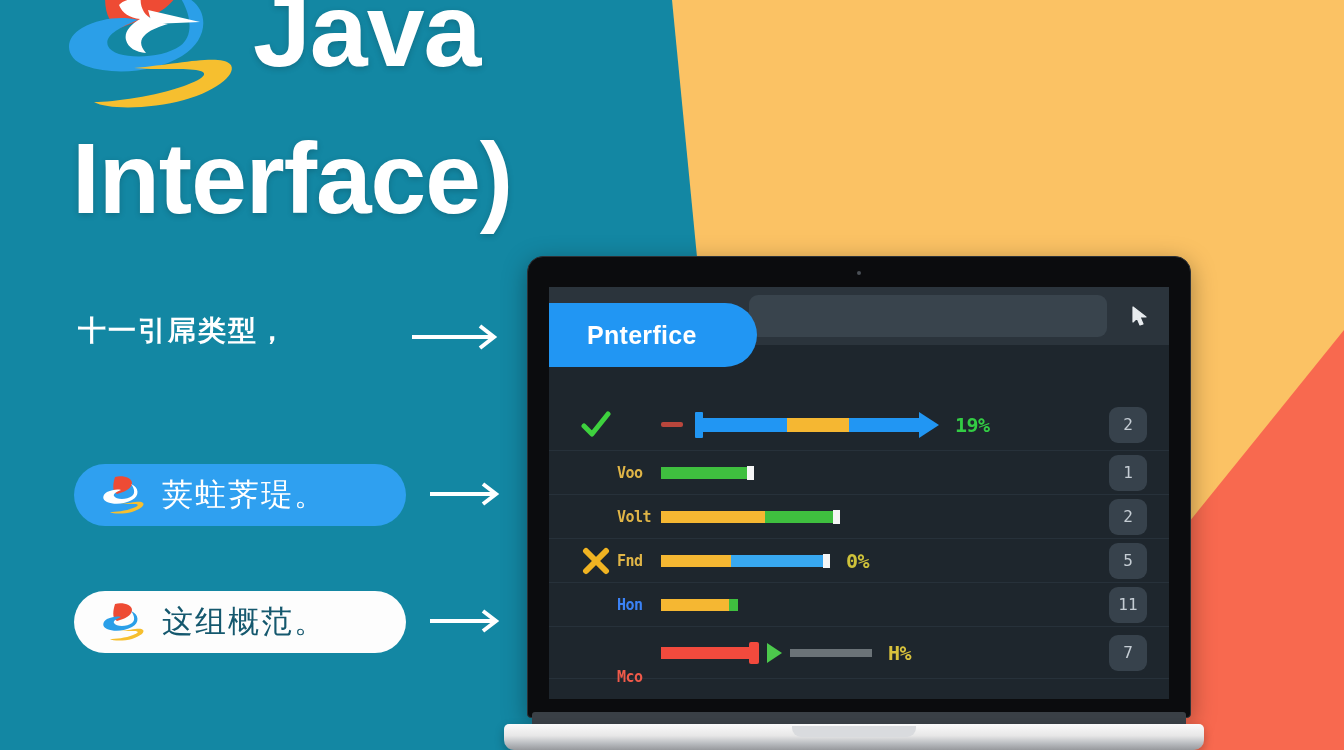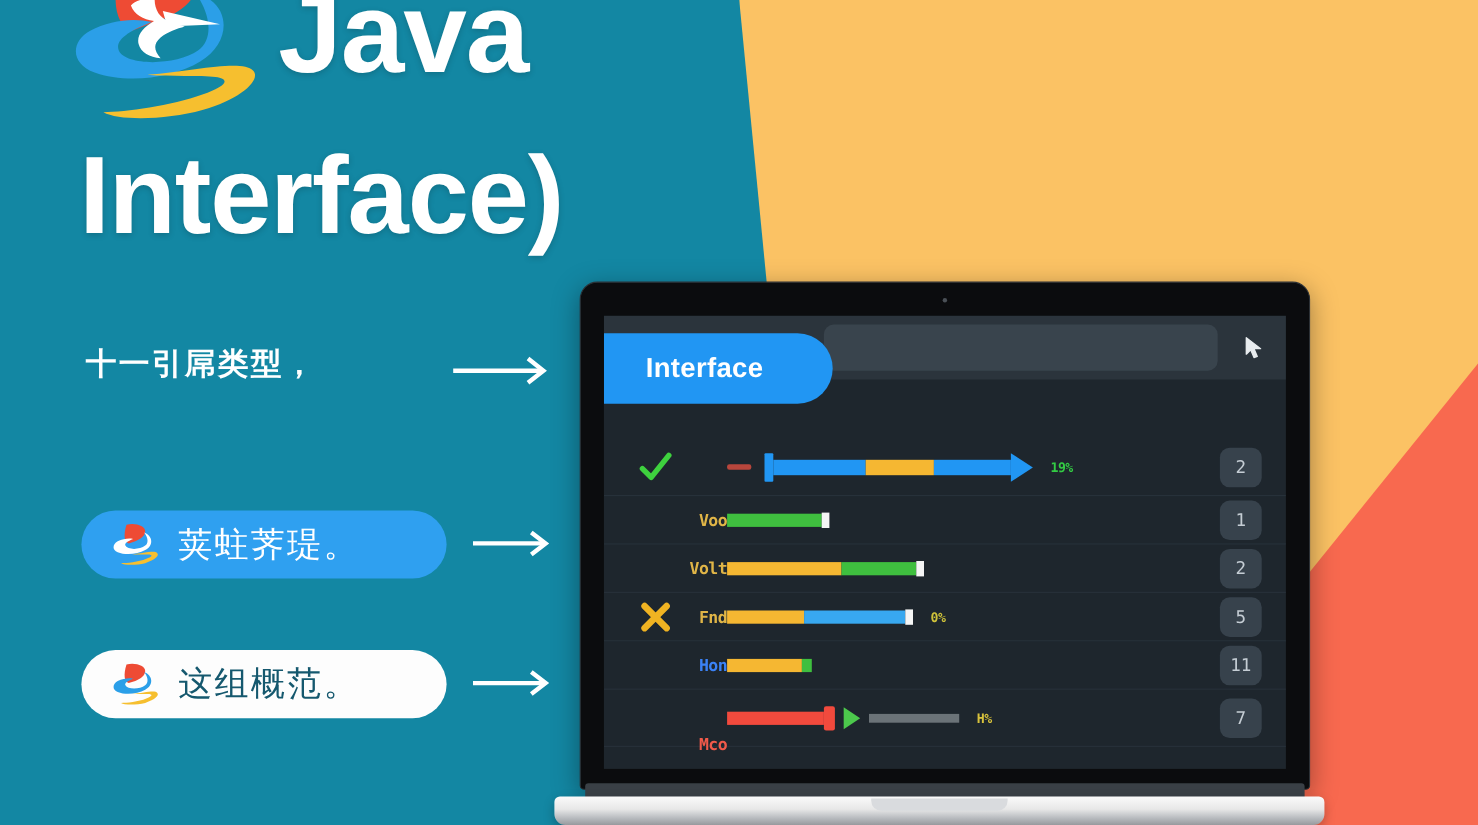--- a/index.html
+++ b/index.html
@@ -139,26 +139,26 @@
     position:relative;height:44px;display:flex;align-items:center;
     border-bottom:1px solid #27313a;
     padding-left:26px;box-sizing:border-box;
   }
   .row.tall{height:52px;}
   .mark{width:42px;flex:none;display:flex;align-items:center;justify-content:center;}
   .mark svg{display:block;}
   .mark.empty{width:42px;}
   .rowlabel{
     font-size:15px;font-weight:bold;font-family:"DejaVu Sans Mono",monospace;
-    width:44px;flex:none;text-align:right;letter-spacing:-.5px;
+    width:44px;flex:none;text-align:left;letter-spacing:-.5px;
   }
   .bar-wrap{position:relative;height:14px;display:flex;align-items:center;}
   .seg{height:12px;display:block;}
   .pct{
-    margin-left:16px;font-size:12px;font-weight:bold;
+    margin-left:16px;font-size:20px;font-weight:bold;
     font-family:"DejaVu Sans Mono",monospace;letter-spacing:-.5px;white-space:nowrap;
   }
   .badge{
     position:absolute;right:22px;top:50%;transform:translateY(-50%);
     width:38px;height:36px;border-radius:9px;
     background:#37424c;
     display:flex;align-items:center;justify-content:center;
     color:#c5cdd4;font-size:16px;font-family:"DejaVu Sans Mono",monospace;
   }
 
@@ -285,21 +285,21 @@
       <div class="app-topbar">
         <div class="searchfield" placeholder=""></div>
         <div class="cursor-icon">
           <svg width="22" height="24" viewBox="0 0 22 24">
             <path d="M4 2 L4 17 L8 13 L11 20 L14 19 L11 12 L17 12 Z" fill="#e8ecef" stroke="#e8ecef" stroke-width="1.2" stroke-linejoin="round"></path>
           </svg>
         </div>
       </div>
 
       <div class="tab">
-        <span class="tab-label">Interface</span>
+        <span class="tab-label">Pnterfice</span>
       </div>
 
       <div class="rows" id="rows">
           <div class="row tall">
             <div class="mark">
               <svg width="30" height="28" viewBox="0 0 30 28">
                 <polyline points="3,15 11,23 27,3" fill="none" stroke="#3ed13e" stroke-width="5" stroke-linecap="round" stroke-linejoin="round"></polyline>
               </svg>
             </div>
             <div class="rowlabel" style="color: rgb(224, 181, 71);"></div>

